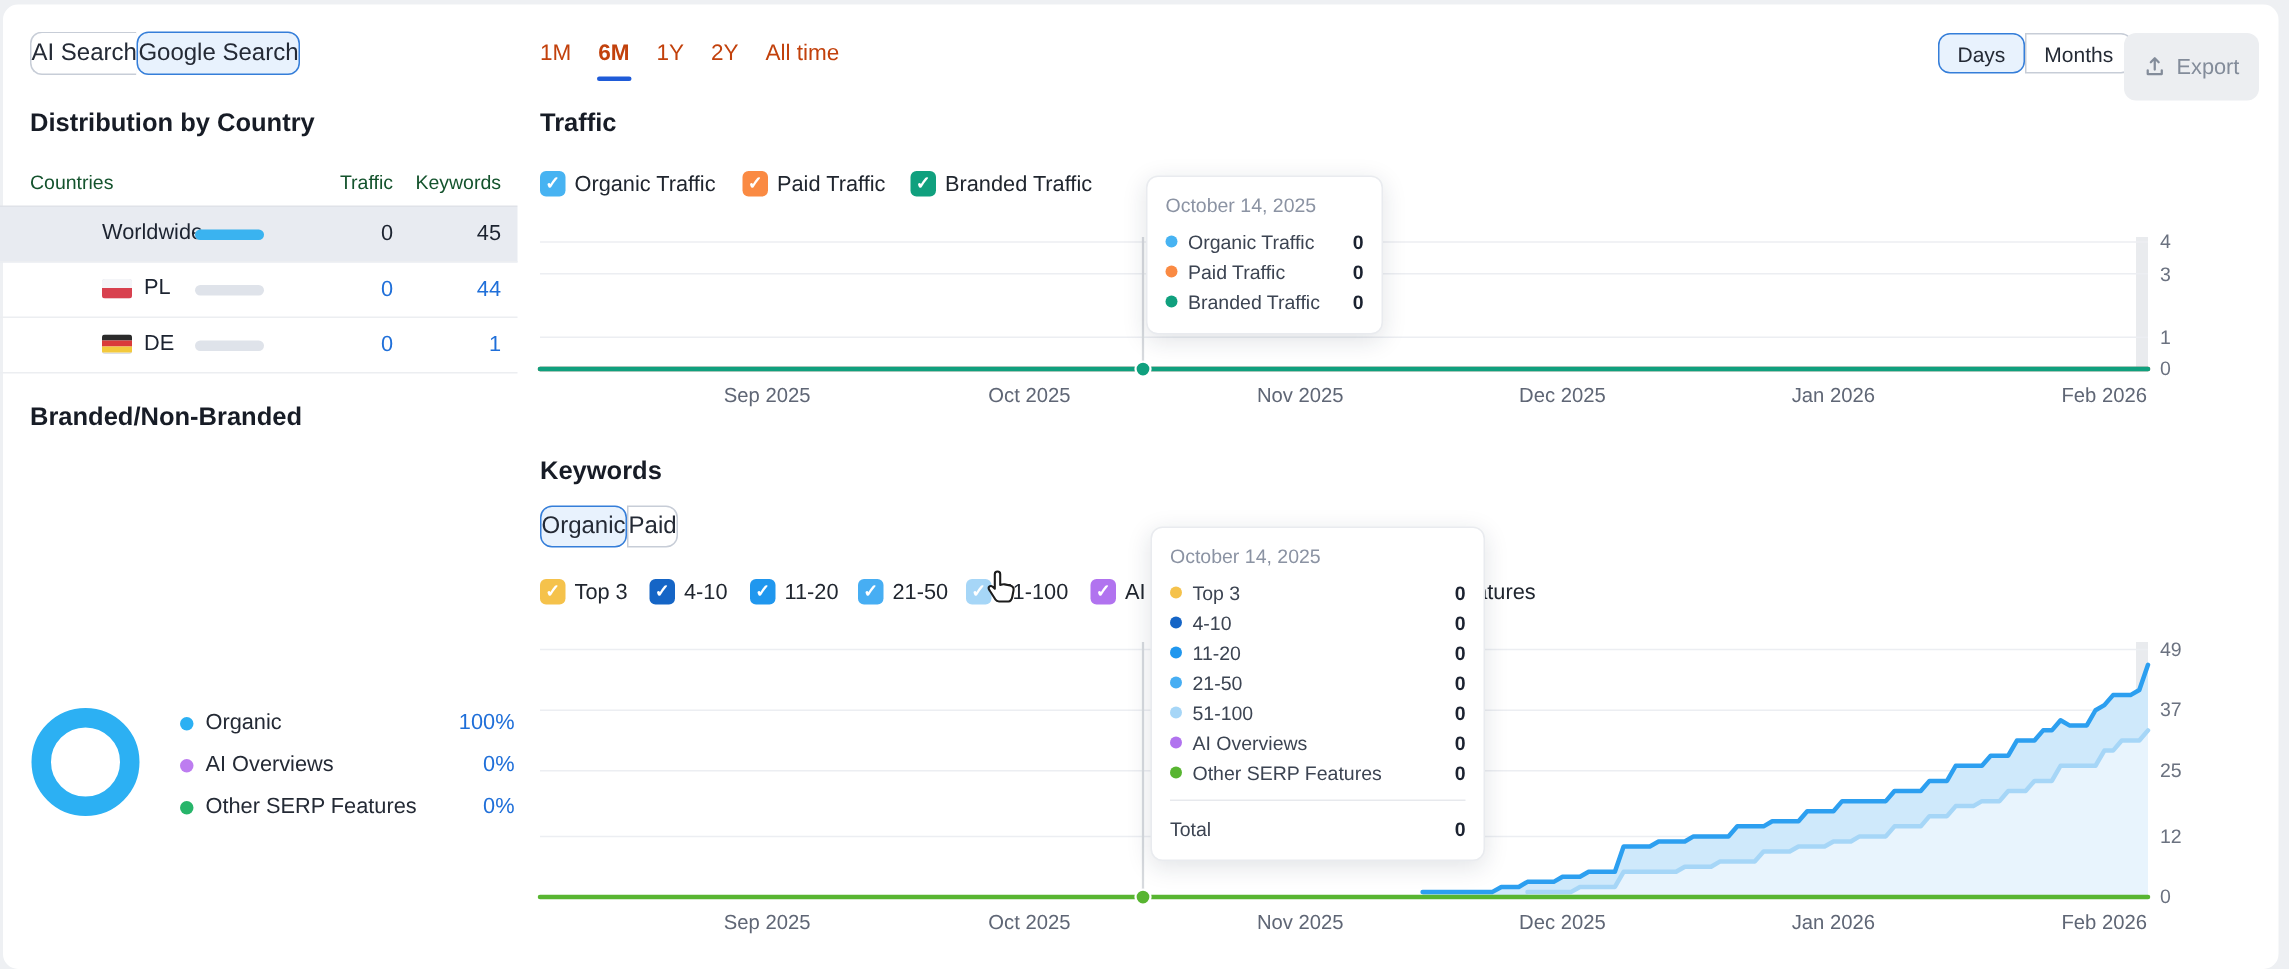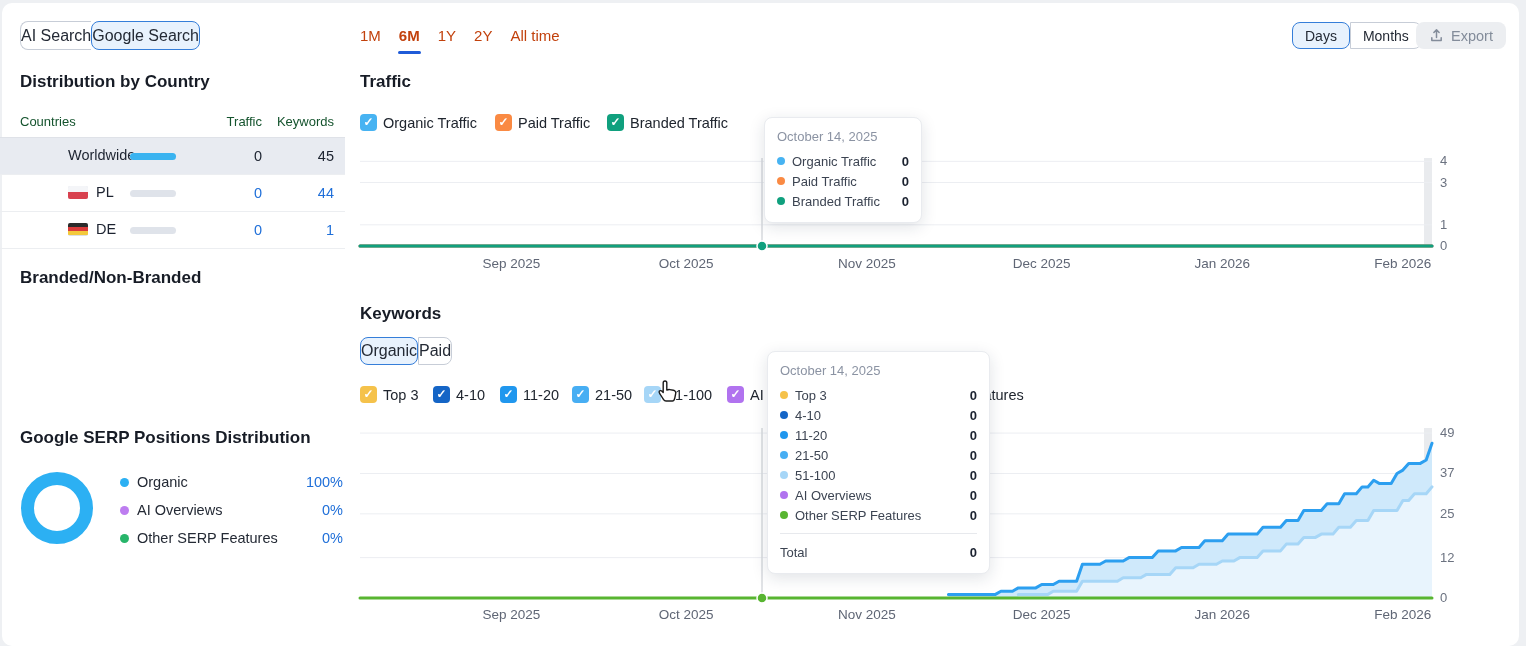--- a/index.html
+++ b/index.html
@@ -13,21 +13,21 @@
 
   
   .seg { display:flex; }
   .seg .opt { display:flex; align-items:center; padding:0 0; font-size:16px; color:#242a35;
               background:#fff; border:1px solid #c7cdd7; height:29px; cursor:pointer; }
   .seg .opt:first-child { border-radius:8px 0 0 8px; border-right:none; }
   .seg .opt:last-child { border-radius:0 8px 8px 0; }
   .seg .opt.sel { background:#e8f2fd; border:1px solid #357ed9; border-radius:8px; }
   .seg.small .opt { height:27px; padding:0 12px; font-size:14px; }
 
-  .export-btn { display:flex; align-items:center; gap:7px; height:27px; padding:0 13px; background:#eceef1;
+  .export-btn { display:flex; align-items:center; gap:7px; height:45px; padding:0 13px; background:#eceef1;
                 border-radius:8px; color:#838c9a; font-size:14.5px; }
 
   
   .tabs { display:flex; gap:18px; align-items:center; }
   .tab { font-size:15px; color:#c2410c; padding-bottom:6px; position:relative; cursor:pointer; }
   .tab.active { font-weight:700; }
   .tab.active::after { content:""; position:absolute; left:-1px; right:-1px; bottom:-4px; height:3px;
                        background:#1f5bd8; border-radius:2px; }
 
   
@@ -146,21 +146,20 @@
       </span>
       <span>DE</span>
     </div>
     <div class="bar-track"></div>
     <div class="cell-num num-link" style="left:190px;width:72px">0</div>
     <div class="cell-num num-link" style="left:270px;width:64px">1</div>
   </div>
 
   <div class="abs h2" style="left:20px;top:268px">Branded/Non-Branded</div>
 
-  <div class="abs h2" style="left:20px;top:428px">Google SERP Positions Distribution</div>
   <div class="abs donut" style="left: 21px; top: 472px; border-color: rgb(44, 176, 243);"></div>
 
   <div class="abs legend-row" style="left:120px;top:470px">
     <span class="dot" style="background-color: rgb(44, 176, 243);"></span>
     <span class="lbl">Organic</span>
     <span class="val">100%</span>
   </div>
   <div class="abs legend-row" style="left:120px;top:498px">
     <span class="dot" style="background-color: rgb(189, 125, 240);"></span>
     <span class="lbl">AI Overviews</span>

